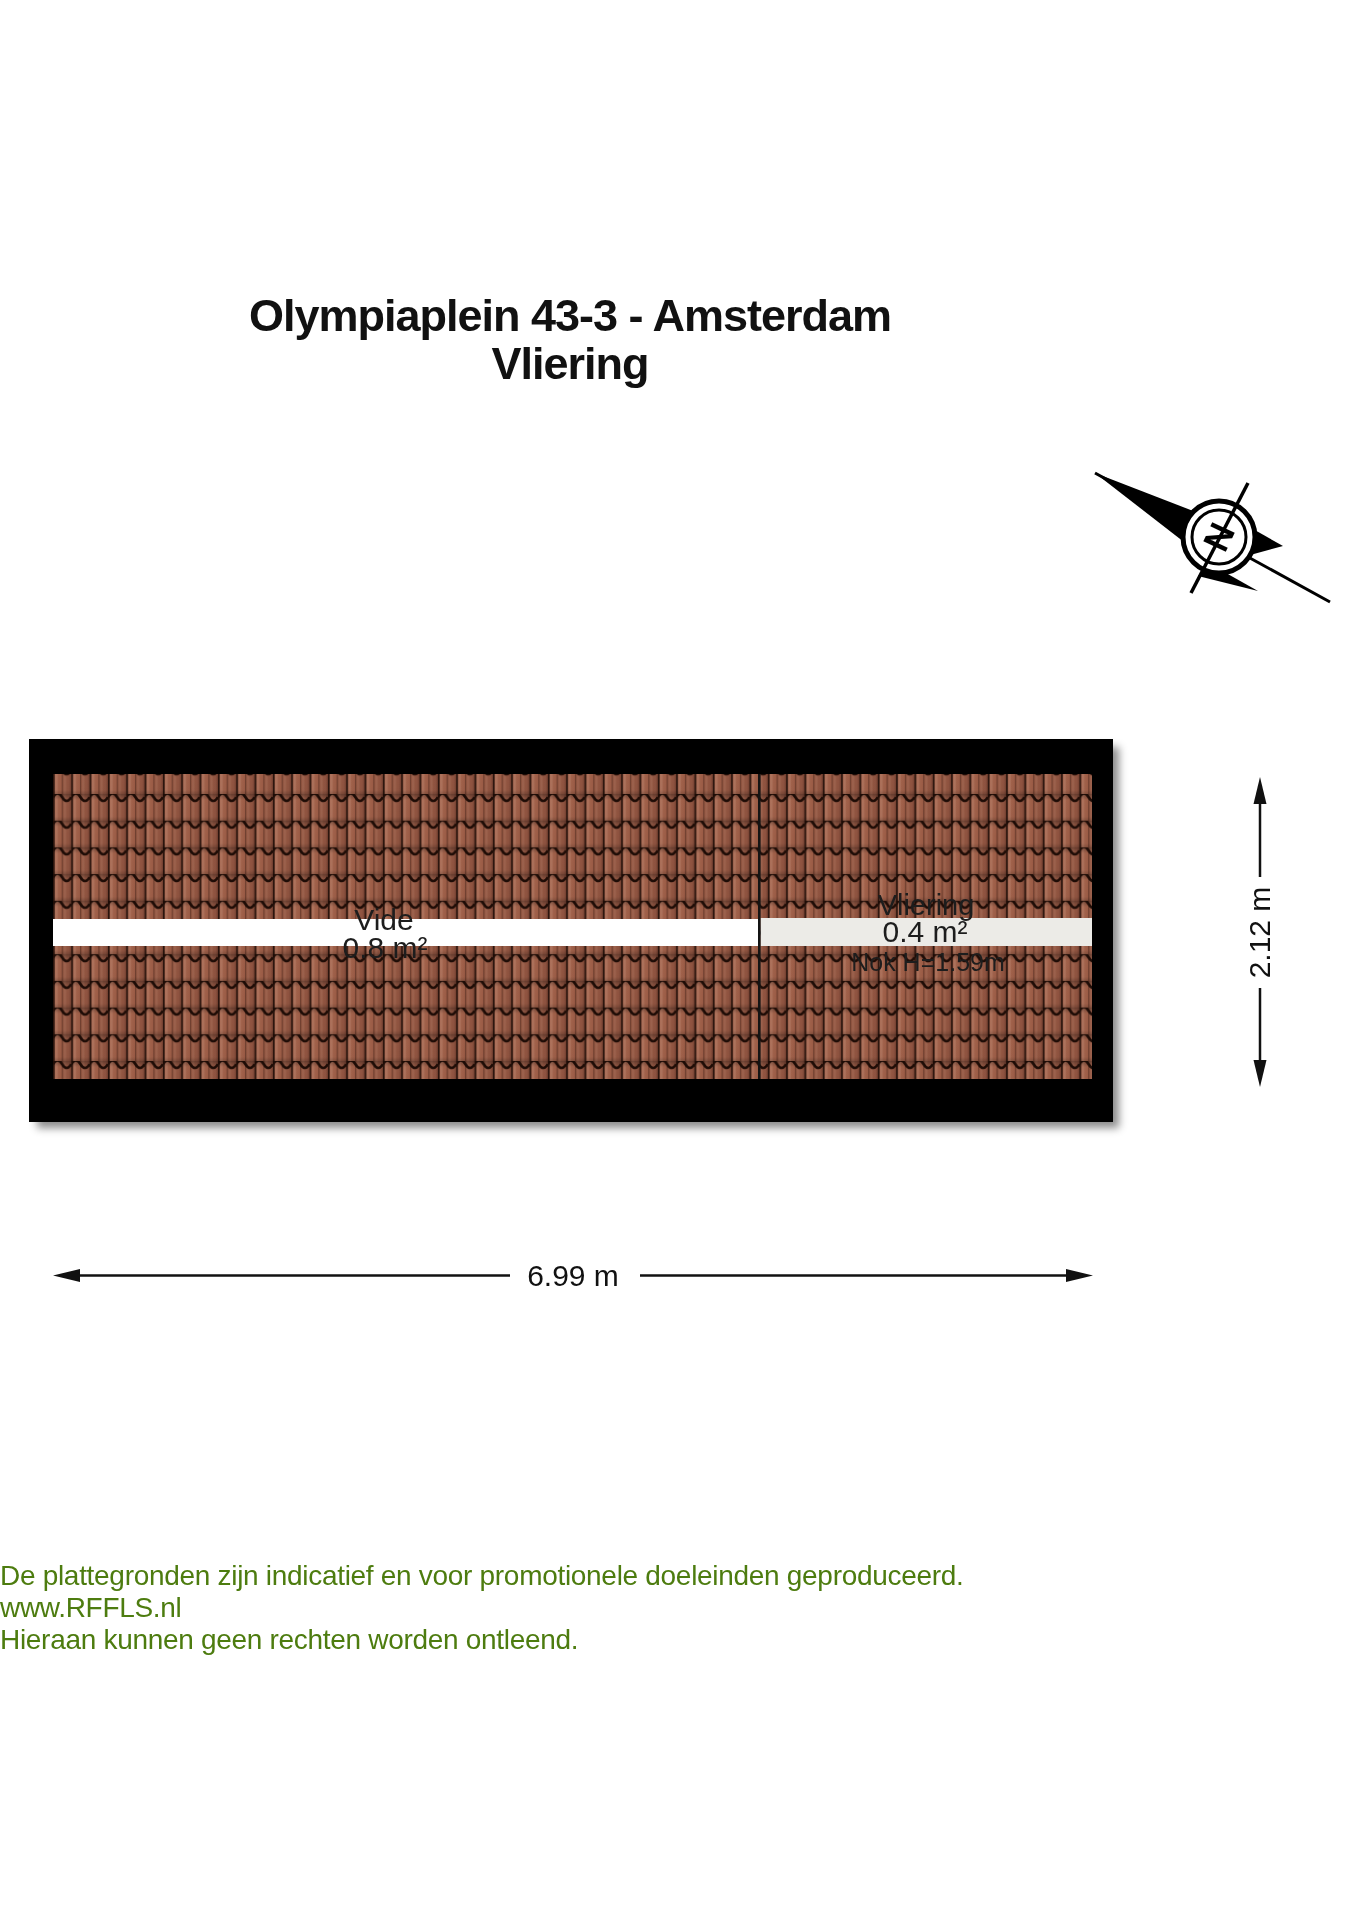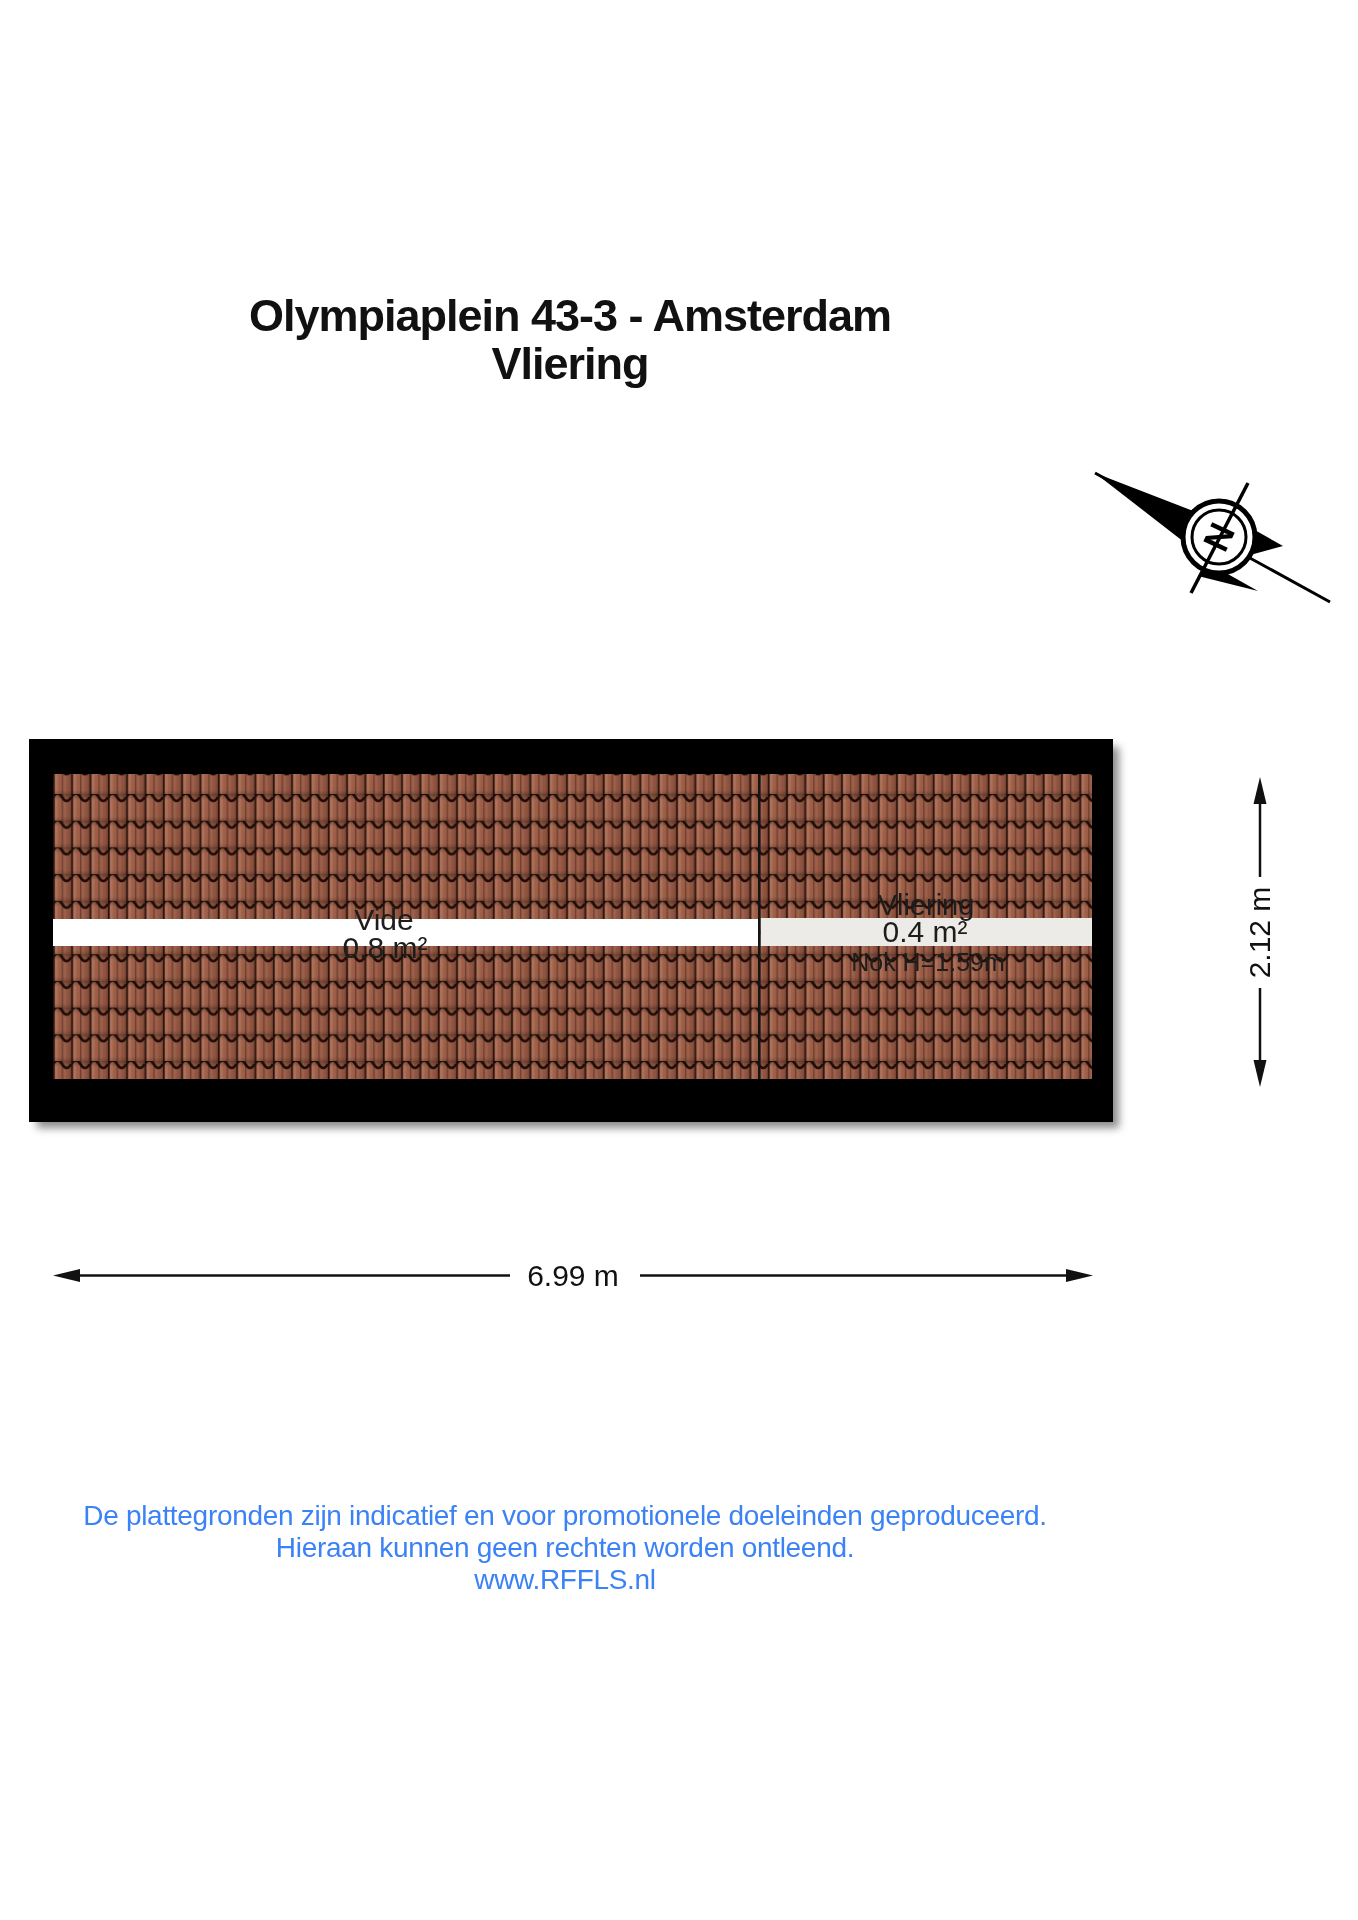--- a/index.html
+++ b/index.html
@@ -15,22 +15,22 @@
   .plan-wrap{
     position:absolute;left:29px;top:739px;width:1084px;height:383px;
     box-shadow:7px 7px 8px -1px rgba(0,0,0,0.45);
     text-decoration:underline;
   }
   .hdim{position:absolute;left:40px;top:1257px;width:1070px;height:38px;}
   .vdim{position:absolute;left:1236px;top:770px;width:48px;height:324px;}
   .dim-text{font-family:"Liberation Sans","DejaVu Sans",sans-serif;font-size:30px;fill:#111;}
   .room-label{font-family:"Liberation Sans","DejaVu Sans",sans-serif;fill:#1d1d1d;}
   .footer-block{
-    position:absolute;top:1500px;left:0;width:1130px;text-align:center;
-    font-size:28px;line-height:32px;color:#3b82f6;letter-spacing:-0.3px;
+    position:absolute;top:1560px;left:0;width:1130px;text-align:left;
+    font-size:28px;line-height:32px;color:#4d7c0f;letter-spacing:-0.3px;
   }
 </style>
 </head>
 <body>
 
 <div id="canvas">
 
   <div class="title-block">
     <div>Olympiaplein 43-3 - Amsterdam</div>
     <div>Vliering</div>
@@ -101,17 +101,17 @@
   <svg class="vdim" viewBox="0 0 48 324">
     <line x1="24" y1="31" x2="24" y2="107" stroke="#111" stroke-width="2.5"></line>
     <line x1="24" y1="218" x2="24" y2="293" stroke="#111" stroke-width="2.5"></line>
     <polygon points="24,7 17.5,34 30.5,34" fill="#111"></polygon>
     <polygon points="24,317 17.5,290 30.5,290" fill="#111"></polygon>
     <text class="dim-text" transform="translate(34,162.5) rotate(-90)" text-anchor="middle">2.12 m</text>
   </svg>
 
   <div class="footer-block">
     <div>De plattegronden zijn indicatief en voor promotionele doeleinden geproduceerd.</div>
+    <div>www.RFFLS.nl</div>
     <div>Hieraan kunnen geen rechten worden ontleend.</div>
-    <div>www.RFFLS.nl</div>
   </div>
 
 </div>
 
 </body></html>

